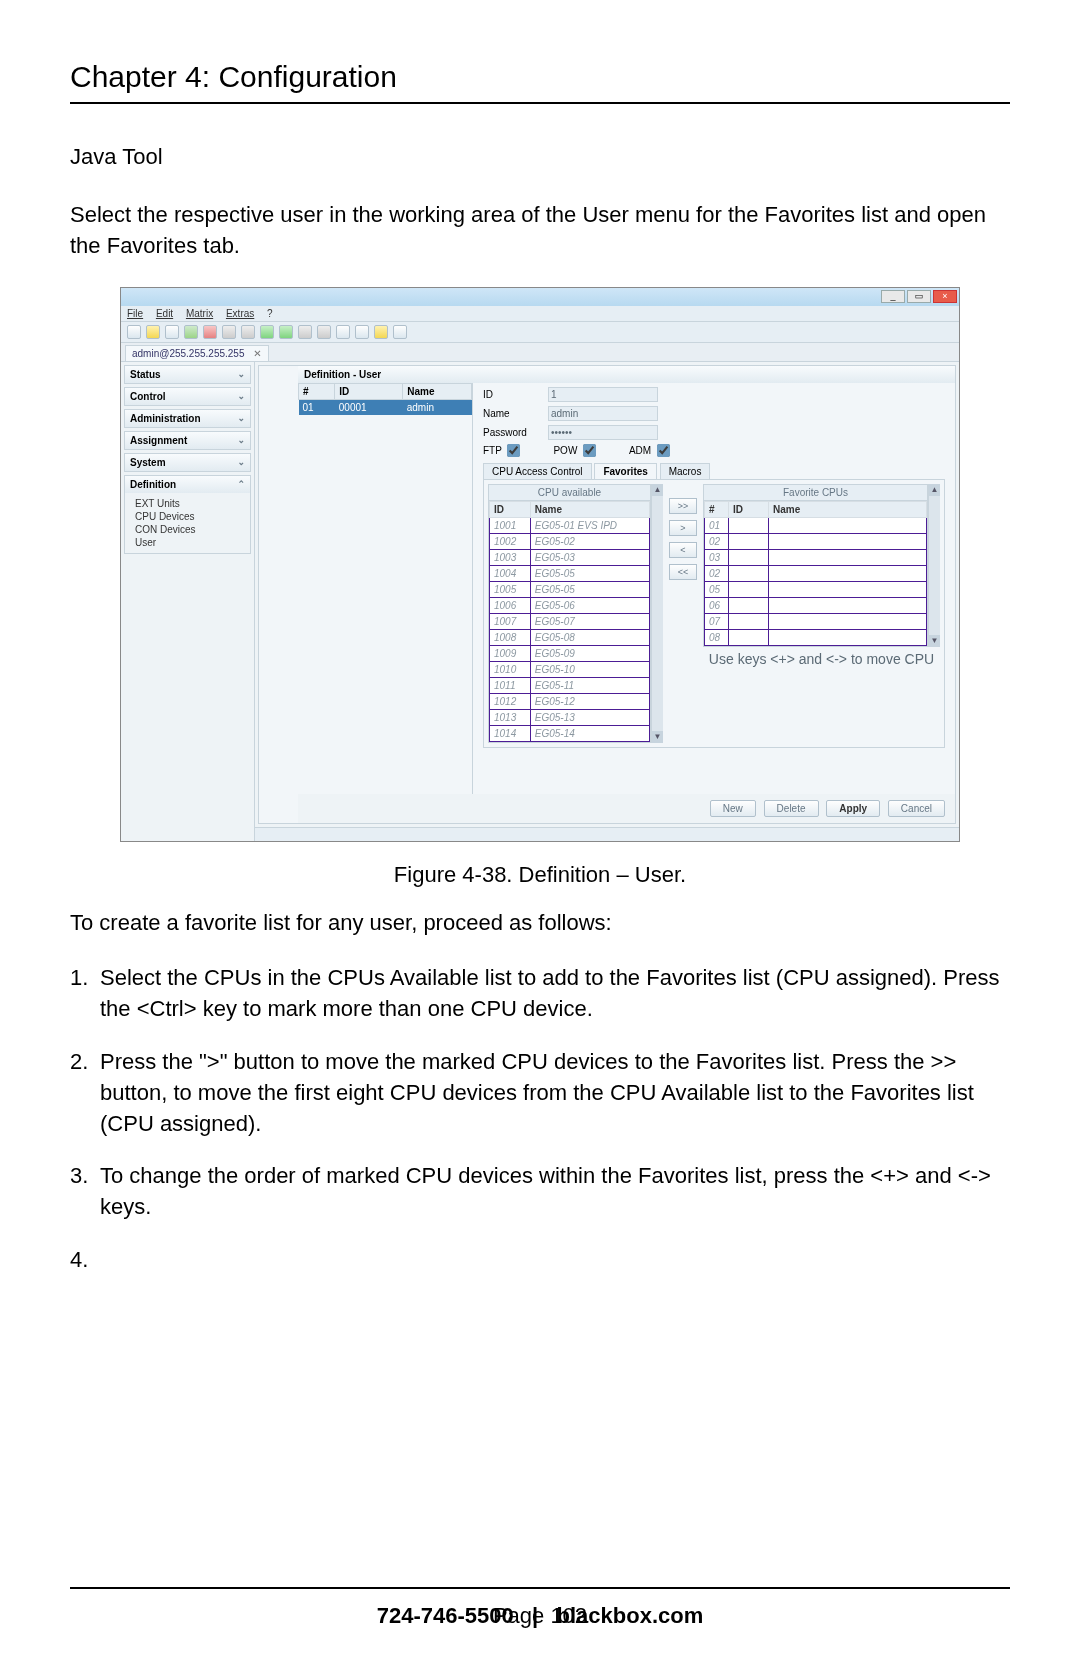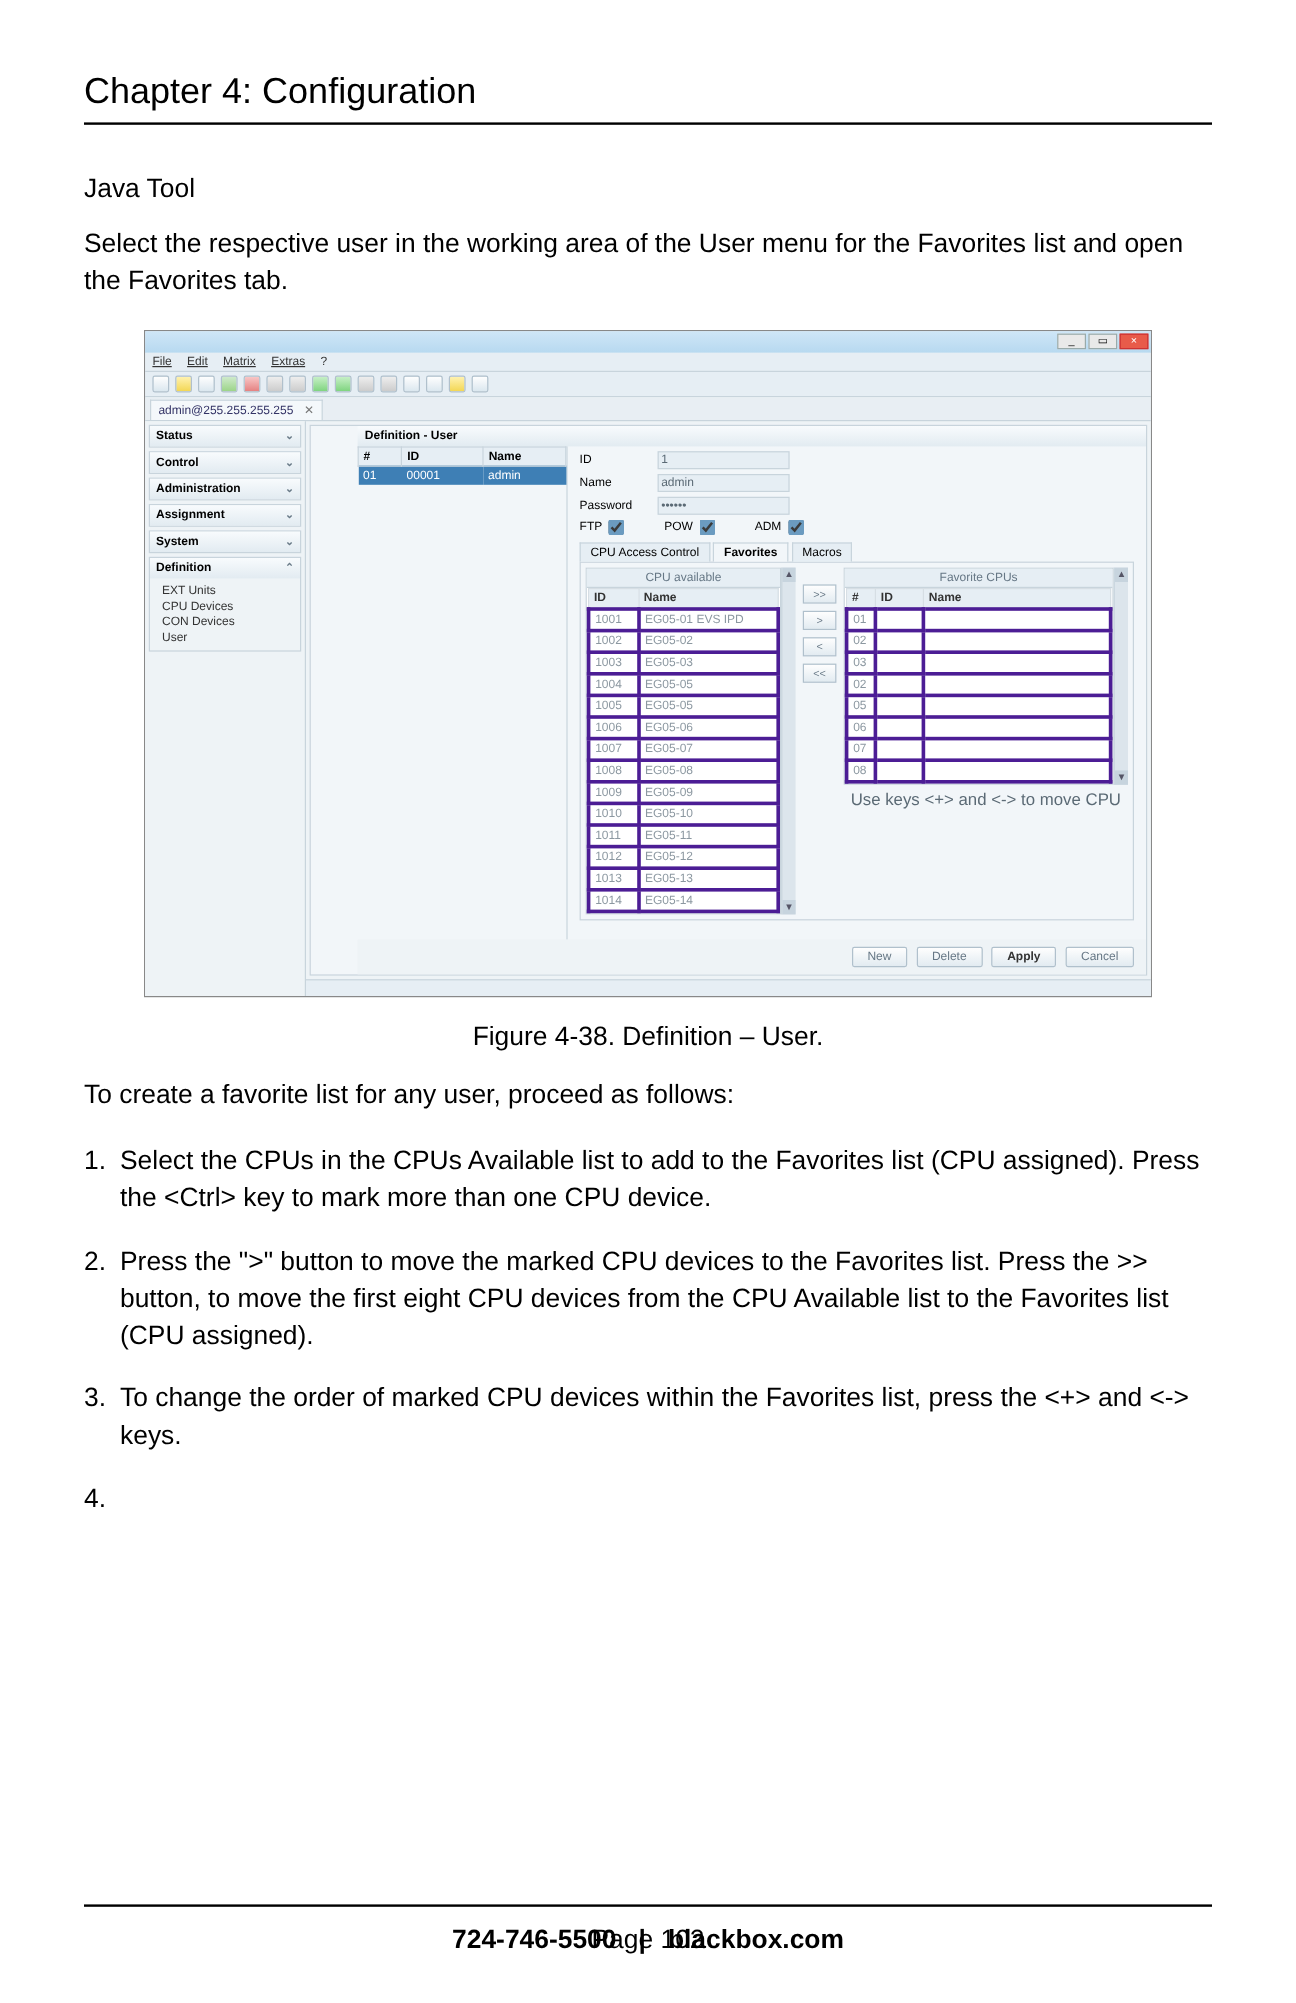--- a/index.html
+++ b/index.html
@@ -14,21 +14,21 @@
   .chapter-title {
     font-size: 30px;
     font-weight: 400;
     border-bottom: 2px solid #000;
     padding-bottom: 8px;
     margin-bottom: 40px;
   }
   .section-title {
     font-size: 22px;
     font-weight: 400;
-    margin-bottom: 18px;
+    margin-bottom: 30px;
   }
   .body-text {
     font-size: 22px;
     line-height: 1.4;
     margin-bottom: 25px;
   }
   .figure-caption {
     text-align: center;
     font-size: 22px;
     margin: 20px 0 20px 0;
@@ -195,21 +195,21 @@
     padding:2px 8px;
     background:#e6eef4;
     font-size:10px;
   }
   .tabs2 .tab.active { background:#f2f6f9; font-weight:bold; }
   .listsrow { display:flex; border:1px solid #c8d4dc; background:#f2f6f9; padding:4px; }
   .listbox { border:1px solid #c8d4dc; background:#fff; }
   .listbox .lhead { text-align:center; background:#e6eef4; padding:2px; font-size:10px; color:#667785; border-bottom:1px solid #c8d4dc;}
   .listbox table { width:100%; border-collapse:collapse; font-size:10px; }
   .listbox th { background:#e6eef4; border:1px solid #d6dee4; padding:2px 4px; text-align:left; color:#333;}
-  .listbox td { border:3px solid #4c1d95; padding:2px 4px; color:#8c98a1;}
+  .listbox td { border:1px solid #4c1d95; padding:2px 4px; color:#8c98a1;font-style:italic;}
   .listbox.left { width: 163px; }
   .listbox.right { width: 225px; }
   .movebtns { width: 40px; display:flex; flex-direction:column; align-items:center; justify-content:flex-start; padding-top: 14px;}
   .mbtn {
     width: 28px; height:16px; margin-bottom:6px;
     background: linear-gradient(#fefefe,#e2ebf1);
     border:1px solid #b0c0cc;
     font-size:9px; text-align:center; line-height:14px;
     color:#667785;
   }

